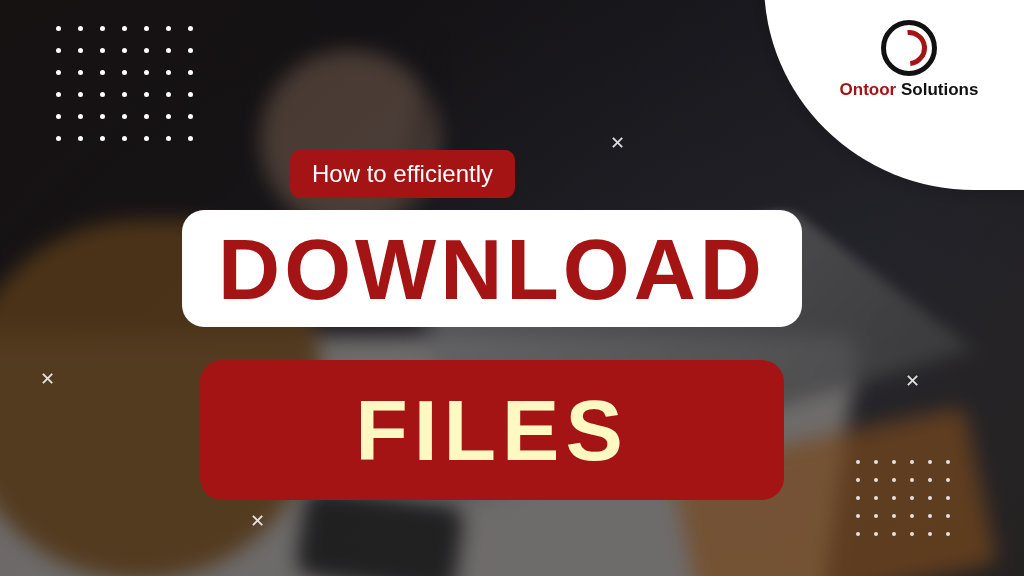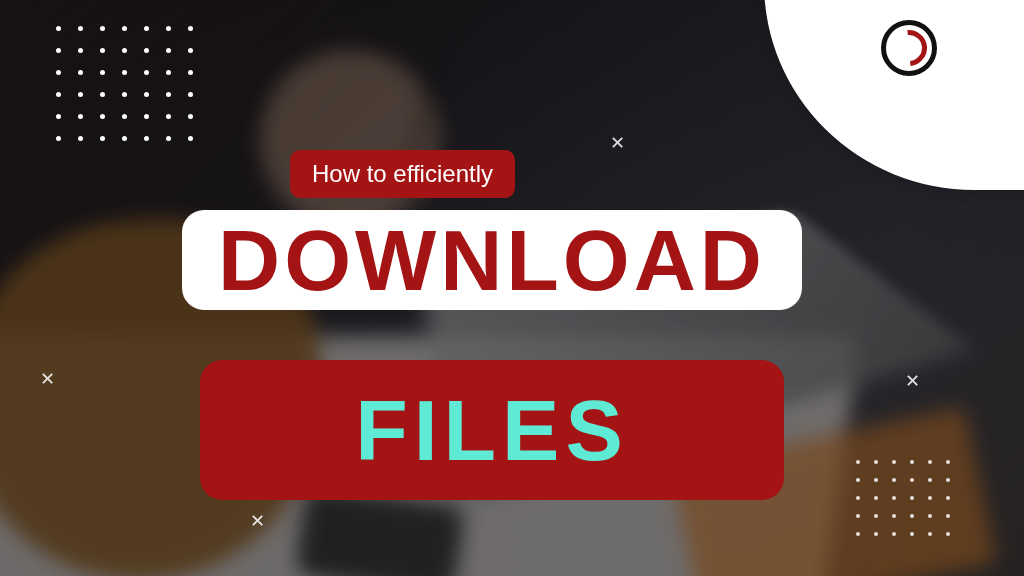--- a/index.html
+++ b/index.html
@@ -54,37 +54,37 @@
     .logo-text .accent { color: #a41414; }
     
     .kicker {
       position: absolute; top: 150px; left: 290px;
       background: #a41414; color: #fff;
       padding: 10px 22px; border-radius: 10px;
       font-size: 24px; font-weight: 500;
     }
     .main-block {
       position: absolute; top: 210px; left: 182px;
-      width: 620px; height: 100px;
+      width: 620px; height: 117px;
       background: #fff; border-radius: 22px;
       display: flex; align-items: center; justify-content: center;
     }
     .main-block .txt {
       font-weight: 900; color: #a41414; letter-spacing: 4px;
       font-size: 86px; text-align: center; line-height: 1;
       text-transform: uppercase;
     }
     .sub-block {
       position: absolute; top: 360px; left: 200px;
       width: 584px; height: 140px;
       background: #a41414; border-radius: 22px;
       display: flex; align-items: center; justify-content: center;
     }
     .sub-block .txt {
-      font-weight: 900; color: #5eead4; letter-spacing: 6px;
+      font-weight: 900; color: #fef9c3; letter-spacing: 6px;
       font-size: 86px; text-align: center; line-height: 1;
       text-transform: uppercase;
     }
   </style>
 </head>
 <body>
 
 <div class="canvas">
   <div class="bg-shape desk"></div>
   <div class="bg-shape sleeve"></div>
@@ -173,20 +173,21 @@
     </div>
 
   <div class="xmark x1">✕</div>
   <div class="xmark x2">✕</div>
   <div class="xmark x3">✕</div>
   <div class="xmark x4">✕</div>
 
   <div class="corner"></div>
   <div class="logo-wrap">
     <div class="logo-swirl"></div>
+    <div class="logo-text"><span class="accent">Ontoor</span><span> Solutions</span></div>
   </div>
 
   <div class="kicker">
     <span>How to efficiently</span>
   </div>
 
   <div class="main-block">
     <div class="txt">DOWNLOAD</div>
   </div>
 

